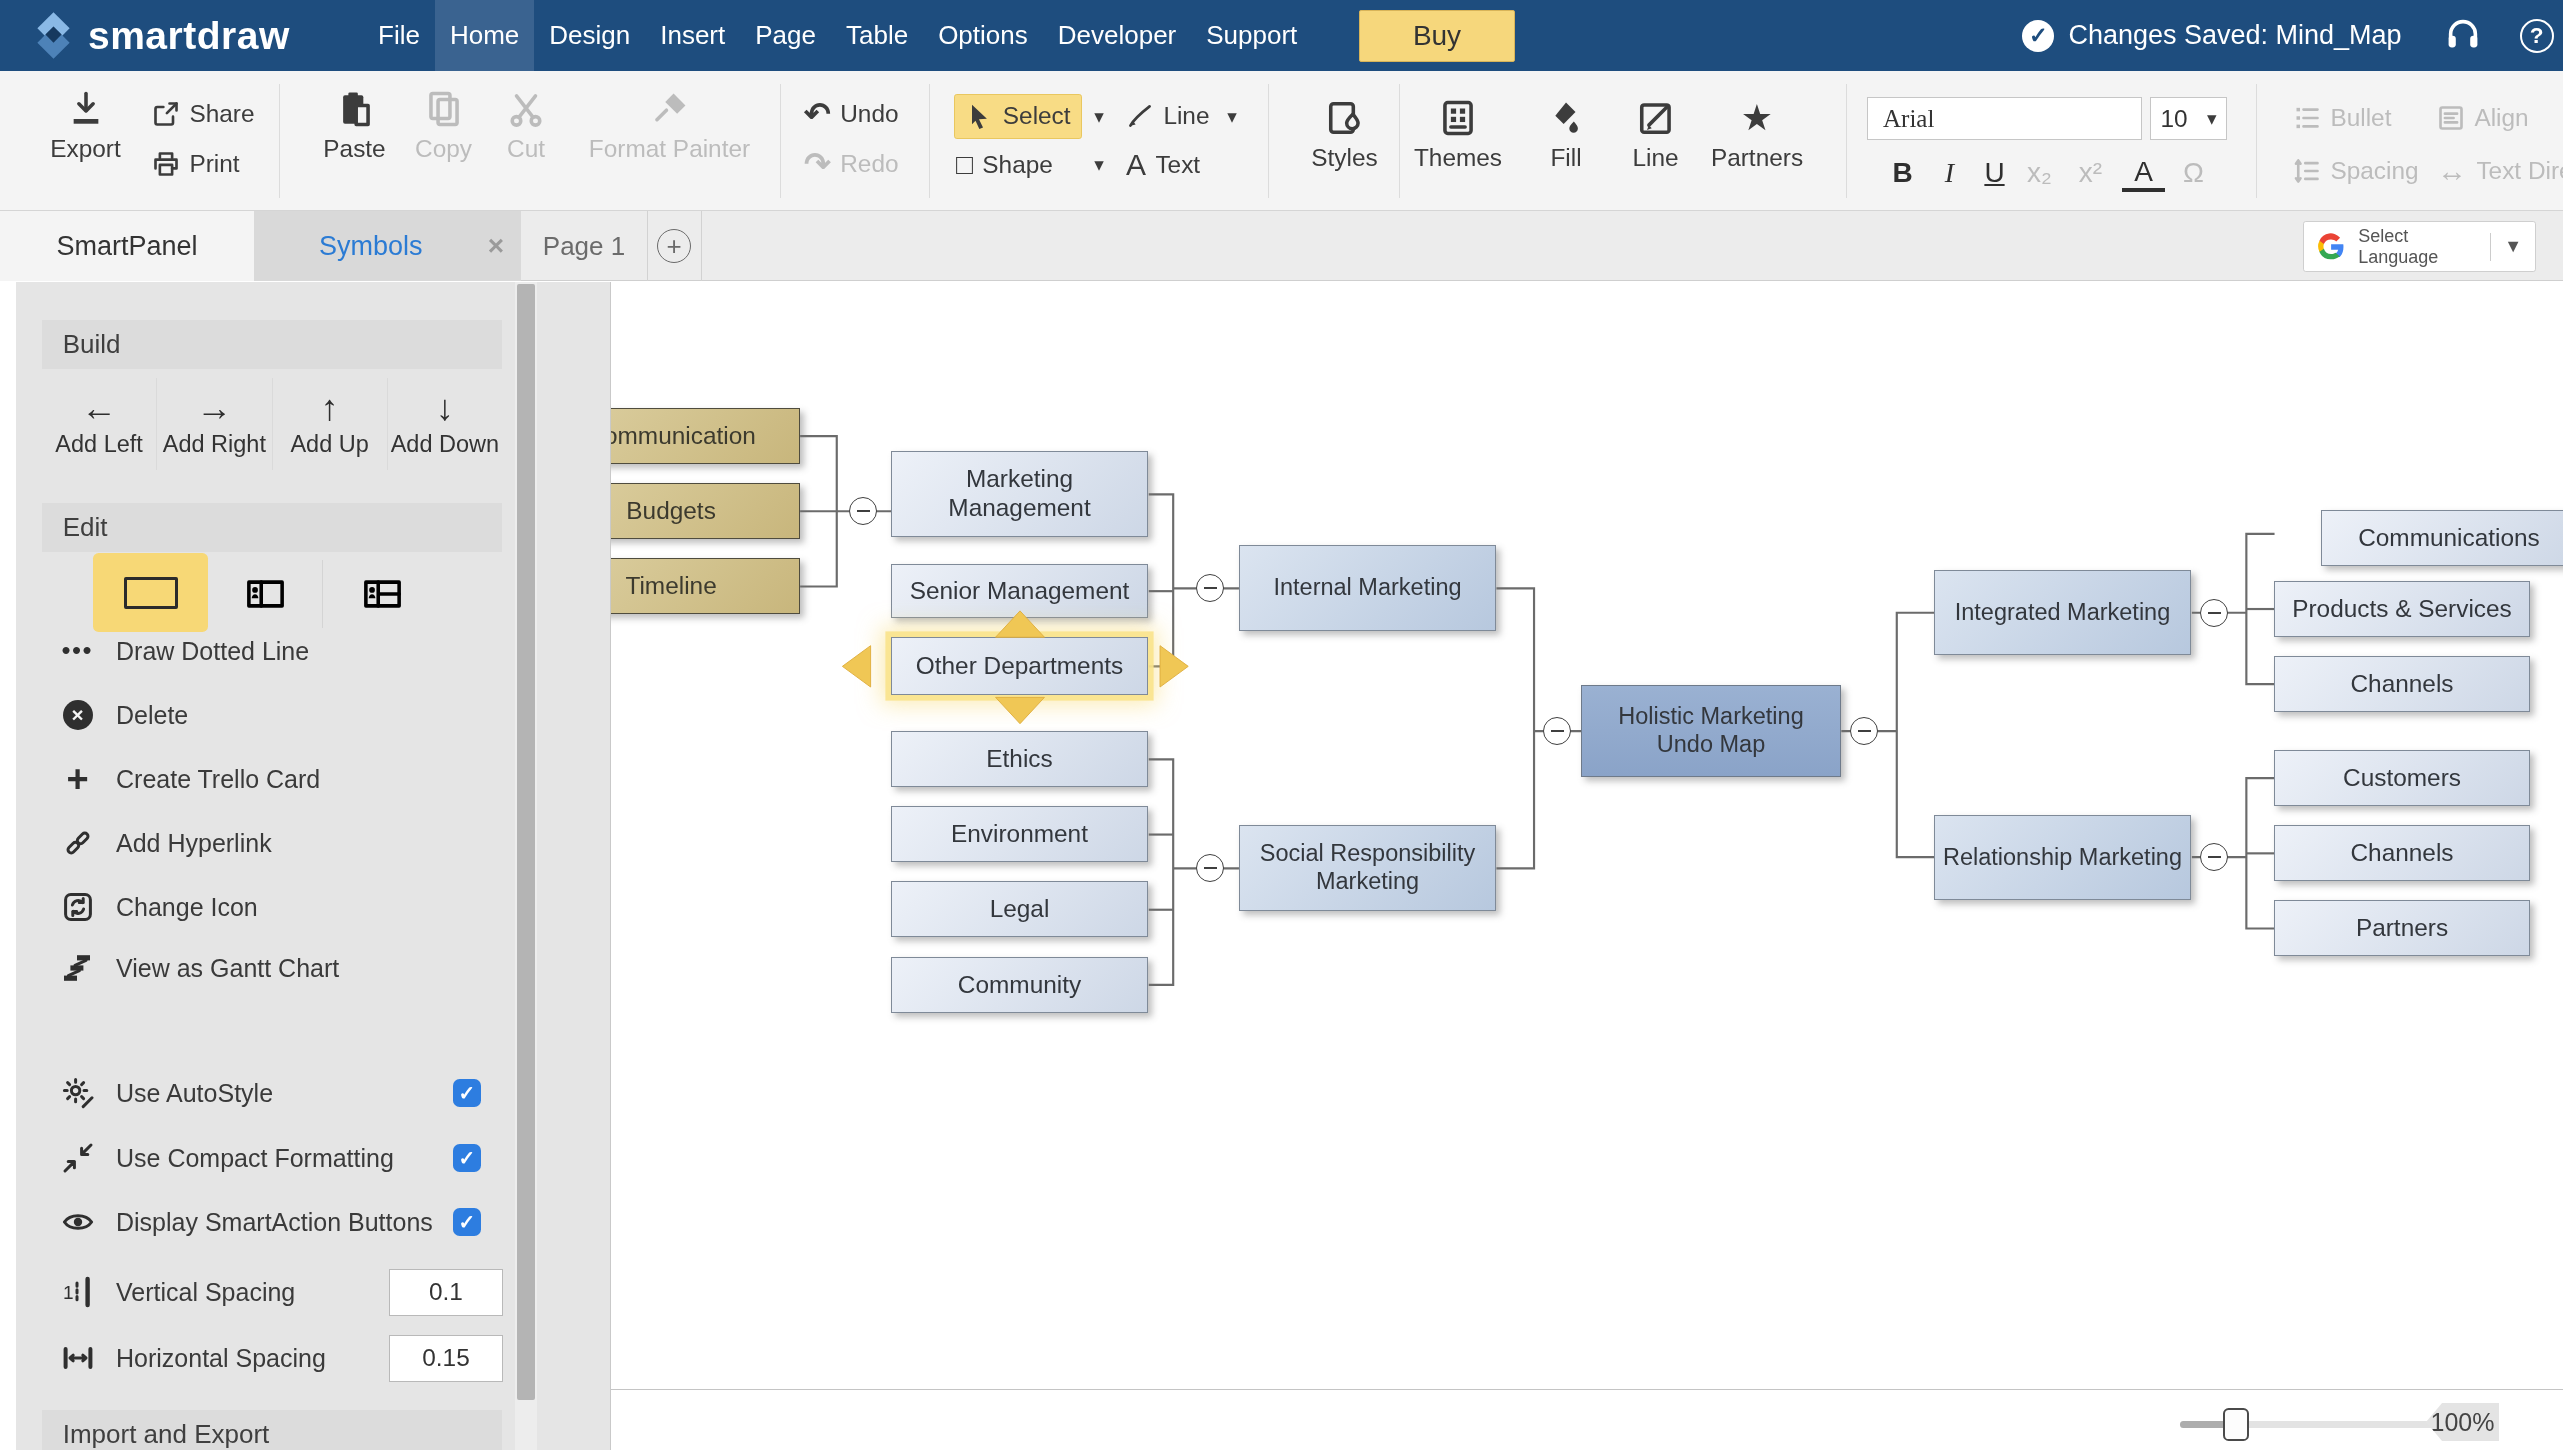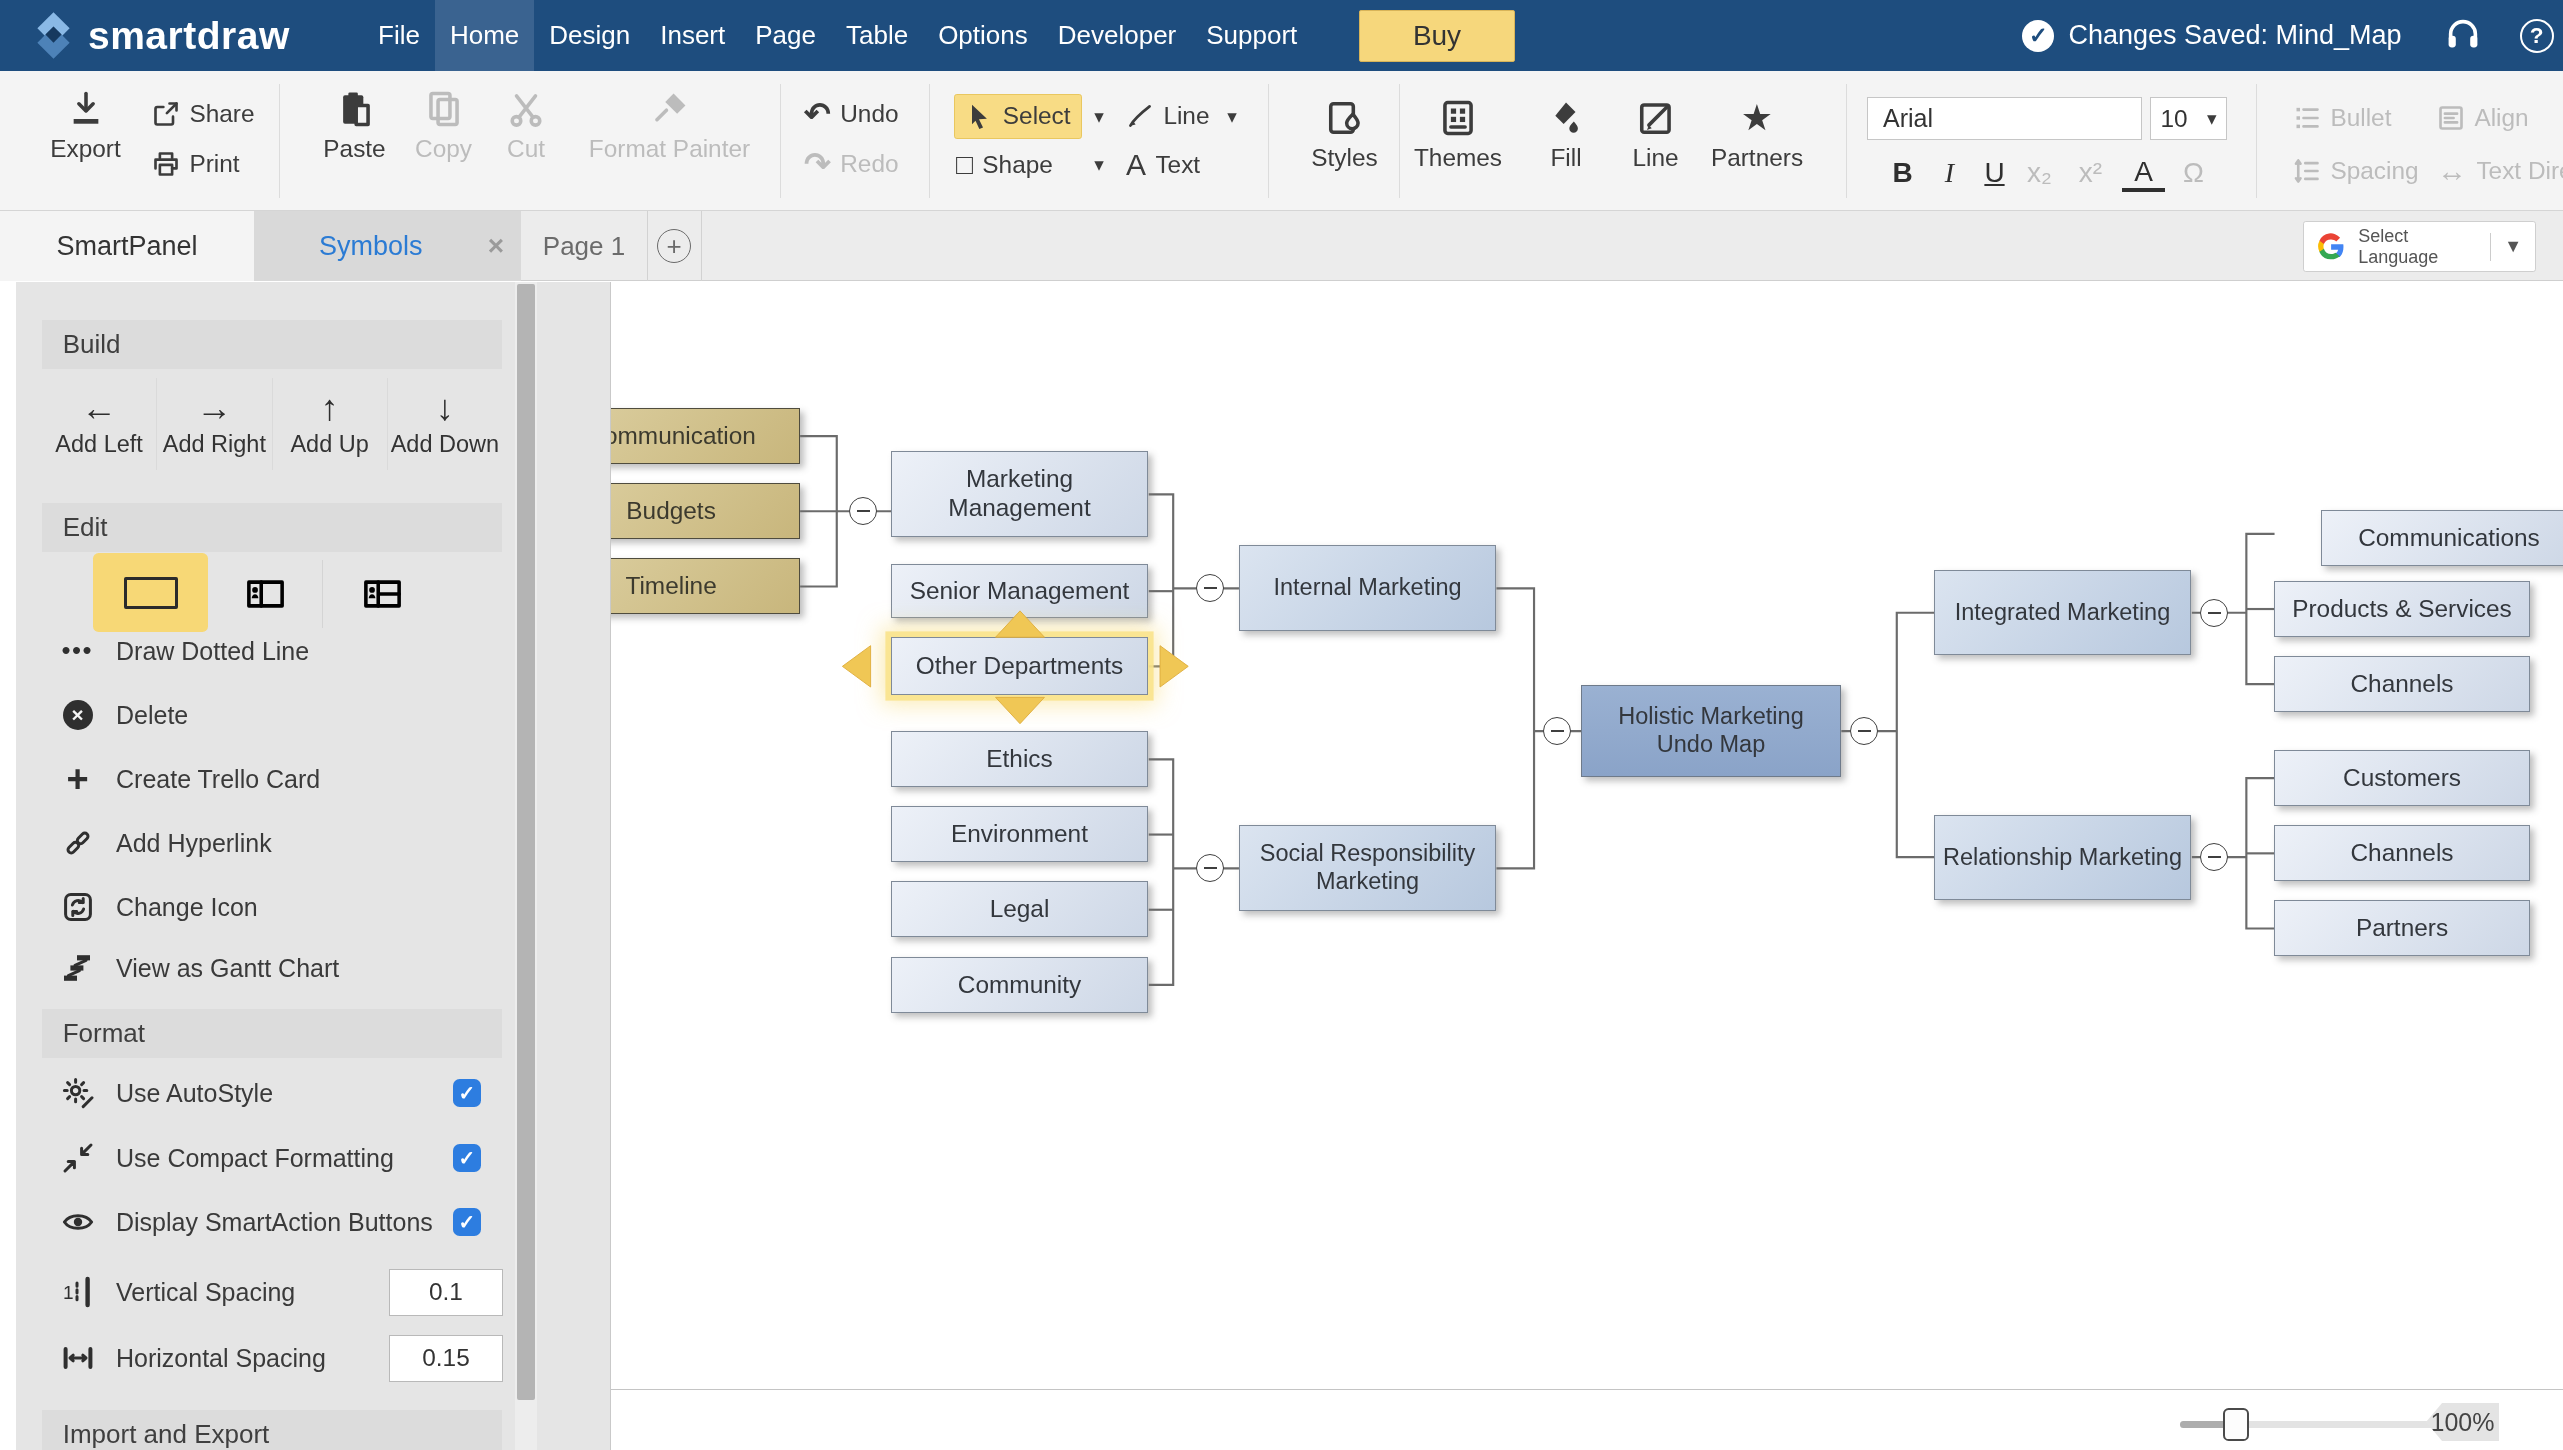--- a/index.html
+++ b/index.html
@@ -23,21 +23,21 @@
 #toolbar{position:absolute;top:71px;left:0;width:2563px;height:140px;background:#f4f4f4;border-bottom:0.9px solid #d5d5d5;z-index:25}
 .tdiv{position:absolute;top:13px;height:114px;width:0.9px;background:#dcdcdc}
 .tstack{position:absolute;display:flex;flex-direction:column;align-items:center;gap:6.6px;color:#3c3c3c;font-size:24.4px;cursor:pointer;white-space:nowrap}
 .trow{position:absolute;display:flex;align-items:center;gap:9.4px;color:#3c3c3c;font-size:24.4px;height:45px;cursor:pointer;white-space:nowrap}
 .dis{color:#bcbcbc !important}
 .ic{width:28px;height:28px;fill:none;stroke:currentColor;stroke-width:1.5;stroke-linecap:round;stroke-linejoin:round}
 .big .ic,.tstack .ic{width:38px;height:38px}
 .caret{font-size:19px;color:#3c3c3c}
 #select-btn{background:#f8dc85;border:0.9px solid #e9c75f;border-radius:2.8px;justify-content:center;width:128px}
 .uglyph{font-size:32px;line-height:1;font-weight:bold}
-#font-input{position:absolute;left:1867px;top:26px;width:275px;height:43px;border:0.9px solid #c6c6c6;background:#fff;font-size:25px;padding-left:15px;color:#333;font-family:Liberation Sans, sans-serif}
+#font-input{position:absolute;left:1867px;top:26px;width:275px;height:43px;border:0.9px solid #c6c6c6;background:#fff;font-size:25px;padding-left:15px;color:#333;font-family:Liberation Serif, serif}
 #size-box{position:absolute;left:2150px;top:26px;width:77px;height:43px;border:0.9px solid #c6c6c6;background:#fff;display:flex;align-items:center;justify-content:space-between;padding:0 9.4px;font-size:24.4px;color:#333;cursor:pointer}
 .fmtb{position:absolute;top:81px;height:41px;width:43px;display:flex;align-items:center;justify-content:center;font-size:28px;color:#2f2f2f;cursor:pointer}
 
 #tabrow{position:absolute;left:0;top:211px;width:2563px;height:70px;z-index:20}
 .tab-left{position:absolute;left:0;top:0;width:521px;height:70px;background:#f4f4f4}
 #smartpanel-tab{position:absolute;left:0;top:0;width:254px;height:70px;display:flex;align-items:center;justify-content:center;font-size:27px;color:#333;cursor:pointer}
 #symbols-tab{position:absolute;left:254px;top:0;width:267px;height:70px;background:#d9d9d9;display:flex;align-items:center;cursor:pointer}
 #symbols-tab .lbl{flex:1;text-align:center;font-size:27px;color:#2b7bd4}
 #symbols-tab .x{font-size:28px;color:#9a9a9a;font-weight:bold;margin-right:17px}
 .tab-right{position:absolute;left:521px;top:0;width:2043px;height:70px;background:#ececec;border-bottom:0.9px solid #cfcfcf}
@@ -429,21 +429,20 @@
             <svg class="ic" viewBox="0 0 16 16">
               <rect x="7.5" y="1.6" width="6.5" height="2.6" fill="currentColor" stroke="none"></rect>
               <rect x="4.2" y="6.7" width="6.5" height="2.6" fill="currentColor" stroke="none"></rect>
               <rect x="1" y="11.8" width="6.5" height="2.6" fill="currentColor" stroke="none"></rect>
               <path d="M12 4.2 6.5 6.7M8.7 9.3 3.2 11.8"></path>
             </svg>
           </span>
           <span class="elabel">View as Gantt Chart</span>
         </div>
       </div>
-    <div class="shead" style="top:727px">Format</div>
     <div id="format-items">
         <div class="eitem" style="top: 784px;">
           <span class="eicon">
             <svg class="ic" viewBox="0 0 16 16">
               <circle cx="6.8" cy="6.8" r="2.1"></circle>
               <path d="M6.8 2.6V1.2M6.8 12.4V11M2.6 6.8H1.2M12.4 6.8H11M3.8 3.8l-1-1M9.8 9.8l1 1M9.8 3.8l1-1M3.8 9.8l-1 1"></path>
               <path d="M10.6 14.8 15 10.4"></path>
             </svg>
           </span>
           <span class="elabel">Use AutoStyle</span>

